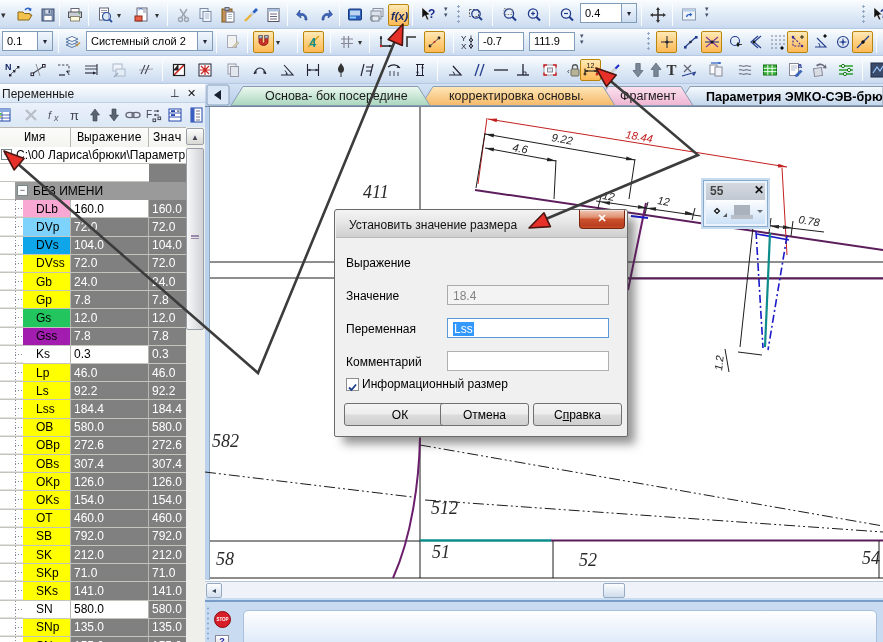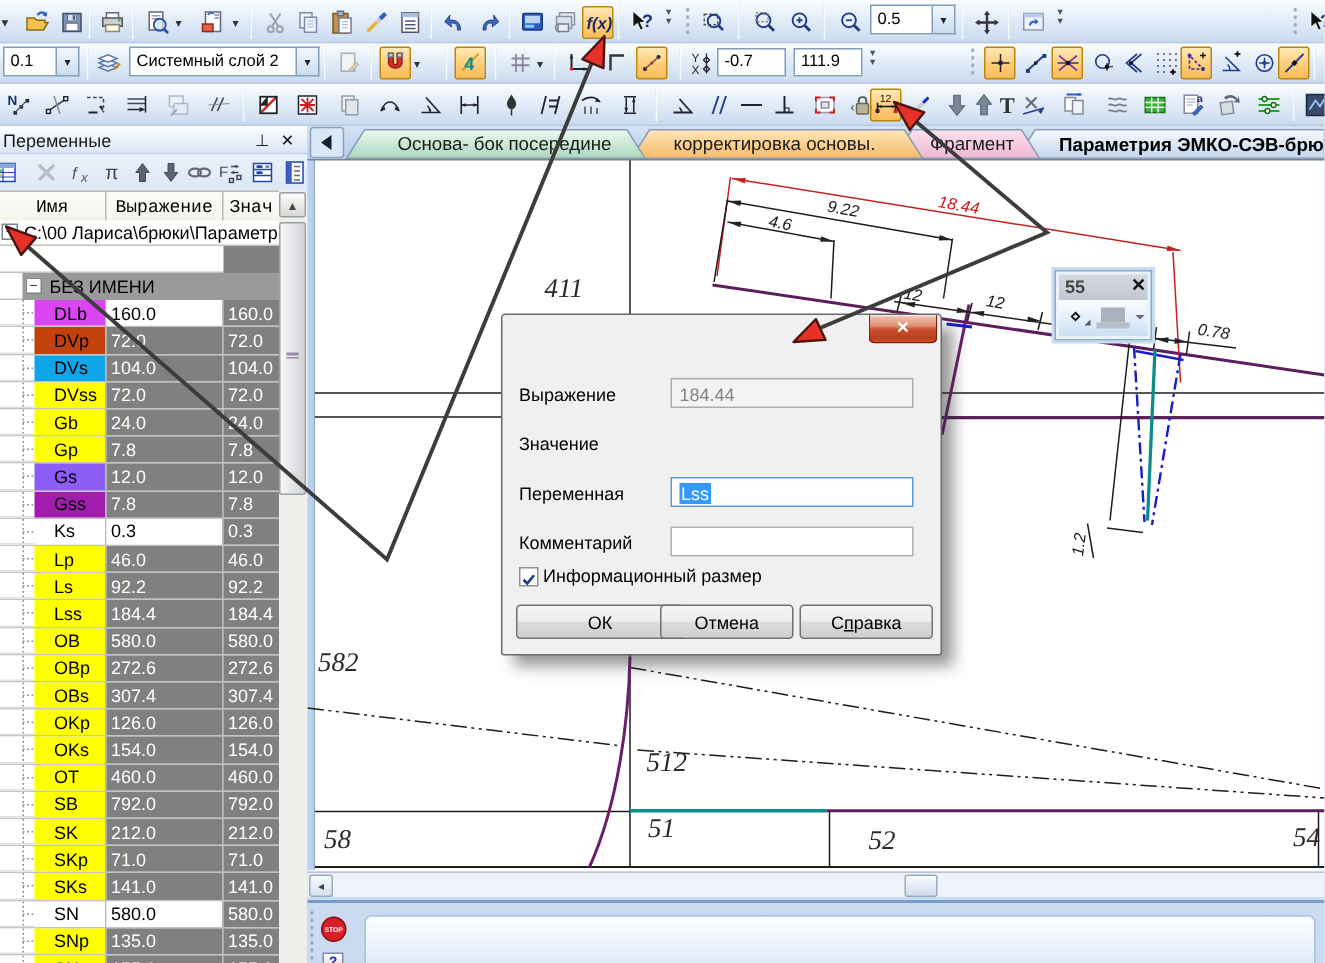--- a/index.html
+++ b/index.html
@@ -260,21 +260,21 @@
     </span>
     <span class="tsep" style="left:549px;top:3px;height:23px"></span>
     <span class="ti" style="left:556px;top:4px;width:21px;height:22px">
       <svg width="18" height="18" viewBox="0 0 18 18">
         <circle cx="8" cy="7.5" r="4.6" fill="#E8F0FA" stroke="#223C8C" stroke-width="1.3"></circle>
         <line x1="11.2" y1="10.7" x2="15" y2="14.5" stroke="#223C8C" stroke-width="2"></line>
         <line x1="6" y1="7.5" x2="10" y2="7.5" stroke="#223C8C" stroke-width="1.2"></line>
       </svg>
     </span>
     <span class="combo" style="left:580px;top:3px;width:57px">
-      <span class="cfield" style="width:42px">0.5</span>
+      <span class="cfield" style="width:42px">0.4</span>
       <span class="cbtn">▾</span>
     </span>
     <span class="tsep" style="left:641px;top:3px;height:23px"></span>
     <span class="ti" style="left:647px;top:4px;width:21px;height:22px">
       <svg width="18" height="18" viewBox="0 0 18 18">
         <path d="M9 1 L11 4 L9.8 4 L9.8 8.2 L14 8.2 L14 7 L17 9 L14 11 L14 9.8 L9.8 9.8 L9.8 14 L11 14 L9 17 L7 14 L8.2 14 L8.2 9.8 L4 9.8 L4 11 L1 9 L4 7 L4 8.2 L8.2 8.2 L8.2 4 L7 4 Z" fill="#333"></path>
       </svg>
     </span>
     <span class="tsep" style="left:672px;top:3px;height:23px"></span>
     <span class="ti" style="left:678px;top:4px;width:21px;height:22px">
@@ -779,27 +779,27 @@
       <div id="emptyrow" style="top:80px">
           <span style="position:absolute;left:149px;top:0;width:37px;height:18px;background:#808080"></span>
         </div>
       <div id="grouprow" style="top:98px">
           <span style="position:absolute;left:15px;top:0;width:171px;height:18px;background:#9A9A9A"></span>
           <span class="expbox" style="left:17px;top:3px">−</span>
           <span style="position:absolute;left:33px;top:2px">БЕЗ ИМЕНИ</span>
         </div>
       <div class="prow" style="top:116.2px">
           <span class="tree"></span>
-          <span class="cname" style="background:#d946ef">DLb</span>
+          <span class="cname" style="background:#f9a8d4">DLb</span>
           <span class="cexpr" style="background:#FFFFFF;color:#000000">160.0</span>
           <span class="cval">160.0</span>
         </div>
         <div class="prow" style="top:134.4px">
           <span class="tree"></span>
-          <span class="cname" style="background:#c2410c">DVp</span>
+          <span class="cname" style="background:#7dd3fc">DVp</span>
           <span class="cexpr" style="background:#808080;color:#FFFFFF">72.0</span>
           <span class="cval">72.0</span>
         </div>
         <div class="prow" style="top:152.6px">
           <span class="tree"></span>
           <span class="cname" style="background:#0ea5e9">DVs</span>
           <span class="cexpr" style="background:#808080;color:#FFFFFF">104.0</span>
           <span class="cval">104.0</span>
         </div>
         <div class="prow" style="top:170.8px">
@@ -815,21 +815,21 @@
           <span class="cval">24.0</span>
         </div>
         <div class="prow" style="top:207.2px">
           <span class="tree"></span>
           <span class="cname" style="background:#FFFF00">Gp</span>
           <span class="cexpr" style="background:#808080;color:#FFFFFF">7.8</span>
           <span class="cval">7.8</span>
         </div>
         <div class="prow" style="top:225.4px">
           <span class="tree"></span>
-          <span class="cname" style="background:#8b5cf6">Gs</span>
+          <span class="cname" style="background:#22c55e">Gs</span>
           <span class="cexpr" style="background:#808080;color:#FFFFFF">12.0</span>
           <span class="cval">12.0</span>
         </div>
         <div class="prow" style="top:243.6px">
           <span class="tree"></span>
           <span class="cname" style="background:#a21caf">Gss</span>
           <span class="cexpr" style="background:#808080;color:#FFFFFF">7.8</span>
           <span class="cval">7.8</span>
         </div>
         <div class="prow" style="top:261.8px">
@@ -1058,26 +1058,27 @@
   </div>
   <div id="botpanel">
     <div id="botgrip"></div>
     <div id="stopicon">STOP</div>
     <div id="qicon">?</div>
     <div id="botbox"></div>
   </div>
 </div>
 
 <div id="dlg">
+  <div id="dlgtitle">Установить значение размера</div>
   <div id="dlgclose">✕</div>
   <span class="dlbl" style="top:46px">Выражение</span>
   <span class="dlbl" style="top:79px">Значение</span>
   <span class="dlbl" style="top:112px">Переменная</span>
   <span class="dlbl" style="top:145px">Комментарий</span>
-  <span class="dfield dis" style="top:42px">184.44</span>
+  <span class="dfield dis" style="top:75px">18.4</span>
   <span class="dfield foc" style="top:108px"><span style="background:#3399FF;color:#FFF;padding:0 1px">Lss</span></span>
   <span class="dfield en" style="top:141px"></span>
   <span id="dchk"><svg width="11" height="11" viewBox="0 0 11 11">
         <path d="M2 5.5 L4.5 8 L9 2.5" fill="none" stroke="#1A3C8C" stroke-width="1.8"></path>
       </svg></span>
   <span class="dlbl" style="left:27px;top:167px">Информационный размер</span>
   <span class="dbtn" style="left:9px">ОК</span>
   <span class="dbtn" style="left:105px;width:89px">Отмена</span>
   <span class="dbtn" style="left:198px;width:89px">С<u>п</u>равка</span>
 </div>

